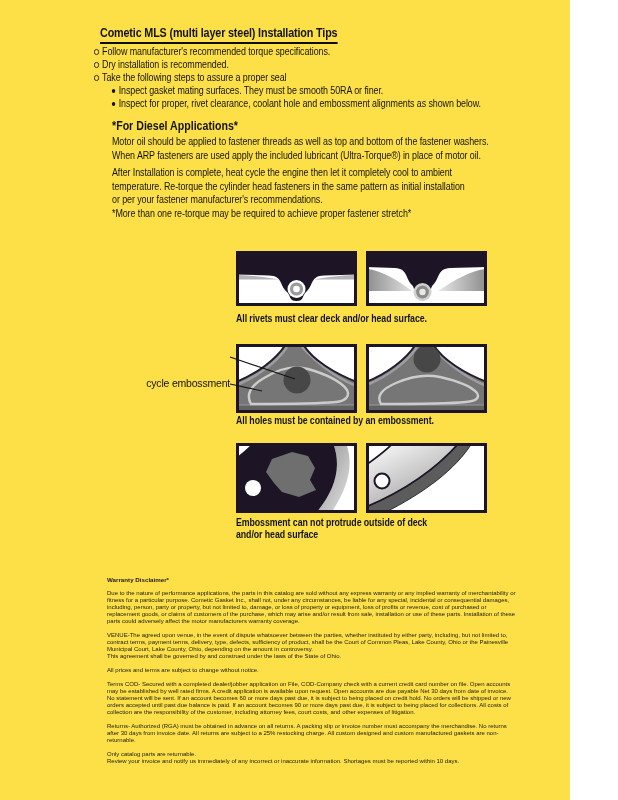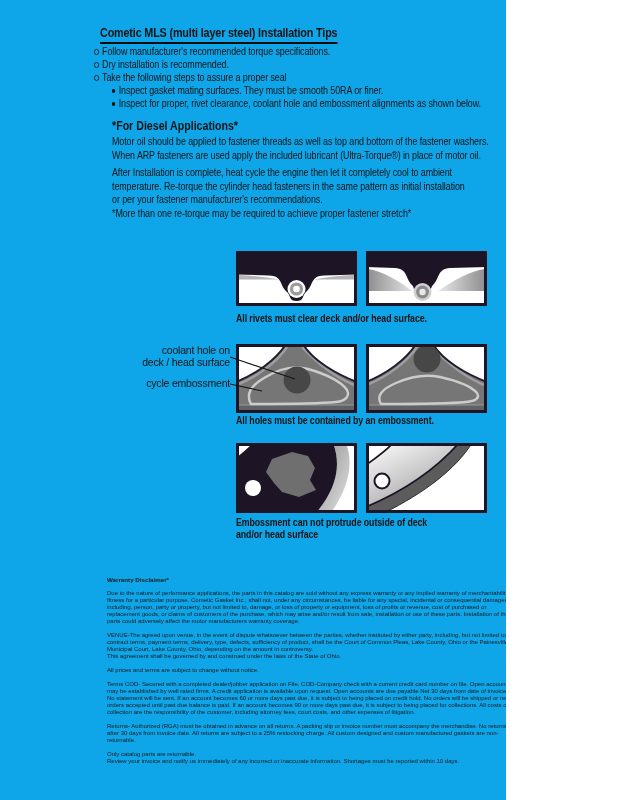--- a/index.html
+++ b/index.html
@@ -1,19 +1,19 @@
 <!DOCTYPE html>
 <html><head>
 <meta charset="utf-8">
 <style>
   html,body { margin:0; padding:0; background:#ffffff; }
   #page {
     position: relative;
-    width: 506px; height: 800px;
-    background: #0ea5e9;
+    width: 570px; height: 800px;
+    background: #fde047;
     font-family: "Liberation Sans", sans-serif;
     color: #141414;
     overflow: hidden;
   }
   .abs { position: absolute; }
   .cx85 { transform: scaleX(0.85); transform-origin: 0 0; }
 
   
   #doc-title {
     left: 100px; top: 25px;
@@ -156,22 +156,20 @@
     <circle cx="56.5" cy="41" r="6.4" fill="#8a8a8a"></circle>
     <circle cx="56.5" cy="41" r="3.2" fill="#e8e8e8"></circle>
     <rect x="1.5" y="1.5" width="118" height="52" fill="none" stroke-width="3" stroke="#1d1526"></rect>
   </svg>
 
   <div class="abs diagram-caption" style="top:312px">All rivets must clear deck and/or head surface.</div>
 
   <div class="abs col-label col-left" style="top:330px">RIGHT</div>
   <div class="abs col-label col-right" style="top:330px">WRONG</div>
 
-  <div id="annotation-coolant" class="abs annotation">coolant hole on
-deck / head surface</div>
   <div id="annotation-embossment" class="abs annotation">cycle embossment</div>
 
   <svg class="abs diagram-box" style="left:236px; top:344px" width="121" height="69" viewBox="0 0 121 69">
     <rect x="0" y="0" width="121" height="69" fill="#ffffff"></rect>
     <path d="M0,38 C20,30 40,16 50,0 L67,0 C76,16 100,30 121,38 L121,69 L0,69 Z" fill="#767676"></path>
     <path d="M3,40 C22,32 41,18 51,3" stroke="#9e9e9e" stroke-width="2.5" fill="none"></path>
     <path d="M118,41 C99,33 80,18 66,3" stroke="#9e9e9e" stroke-width="2.5" fill="none"></path>
     <path d="M0,38 C20,30 40,16 50,0" stroke="#241b2f" stroke-width="2" fill="none"></path>
     <path d="M67,0 C76,16 100,30 121,38" stroke="#241b2f" stroke-width="2" fill="none"></path>
     <rect x="0" y="61" width="121" height="8" fill="#626262"></rect>

